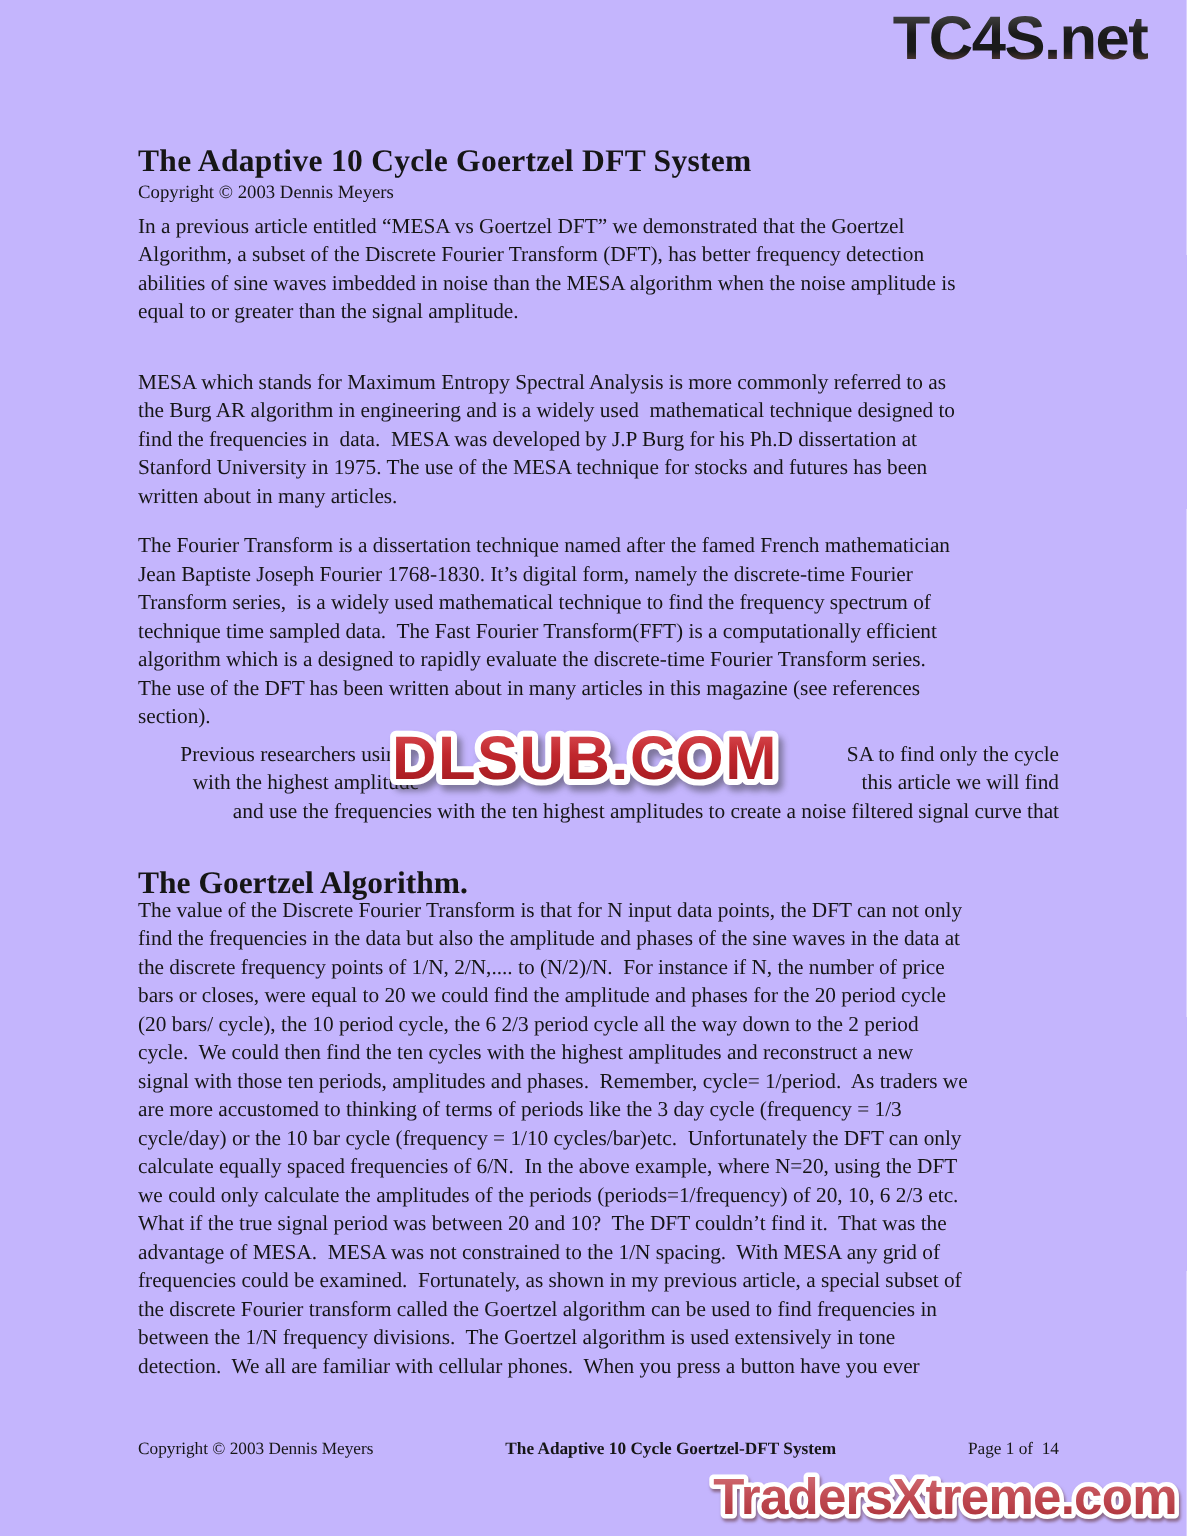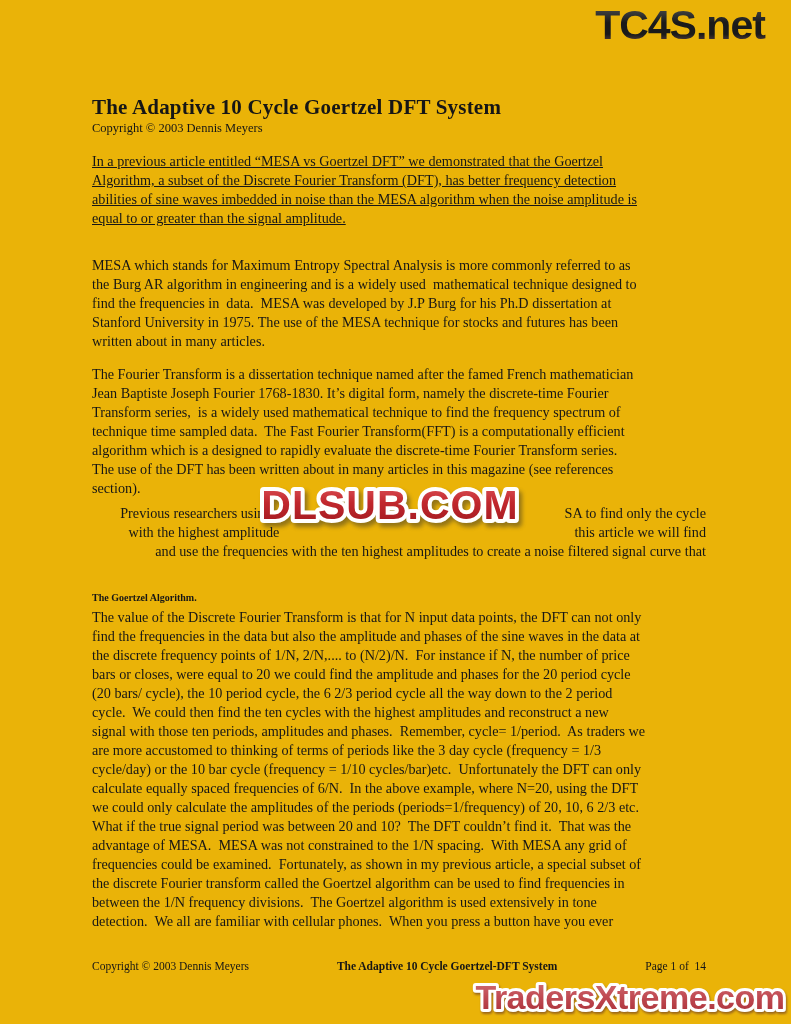--- a/index.html
+++ b/index.html
@@ -1,20 +1,20 @@
 <!DOCTYPE html>
 <html><head>
 <meta charset="utf-8">
 <style>
   html, body { margin: 0; padding: 0; }
   .page {
     position: relative;
     width: 791px;
     height: 1024px;
-    background: #eab308;
+    background: #c4b5fd;
     font-family: "Liberation Serif", serif;
     color: #161616;
     overflow: hidden;
   }
   
   .top-logo {
     position: absolute;
     top: 1px;
     right: 3px;
   }
@@ -34,29 +34,29 @@
   }
   .doc-subtitle {
     font-size: 12.5px;
     line-height: 16px;
   }
   .para { font-size: 14.2px; }
   .para .line {
     line-height: 19px;
     white-space: pre;
   }
-  .p1 { margin-top: 16px; text-decoration: underline; }
+  .p1 { margin-top: 6px; }
   .p2 { margin-top: 28px; }
   .p3 { margin-top: 14px; }
   .p4 { margin-top: 6px; position: relative; text-align: right; }
   .gap1 { display: inline-block; width: 293px; }
   .gap2 { display: inline-block; width: 295px; }
   .section-heading {
     margin-top: 27px;
-    font-size: 10px;
+    font-size: 21px;
     font-weight: bold;
     line-height: 20px;
   }
   .p5 { margin-top: 0; }
   
   .watermark {
     position: absolute;
     left: 218px;
     top: 479px;
     pointer-events: none;

